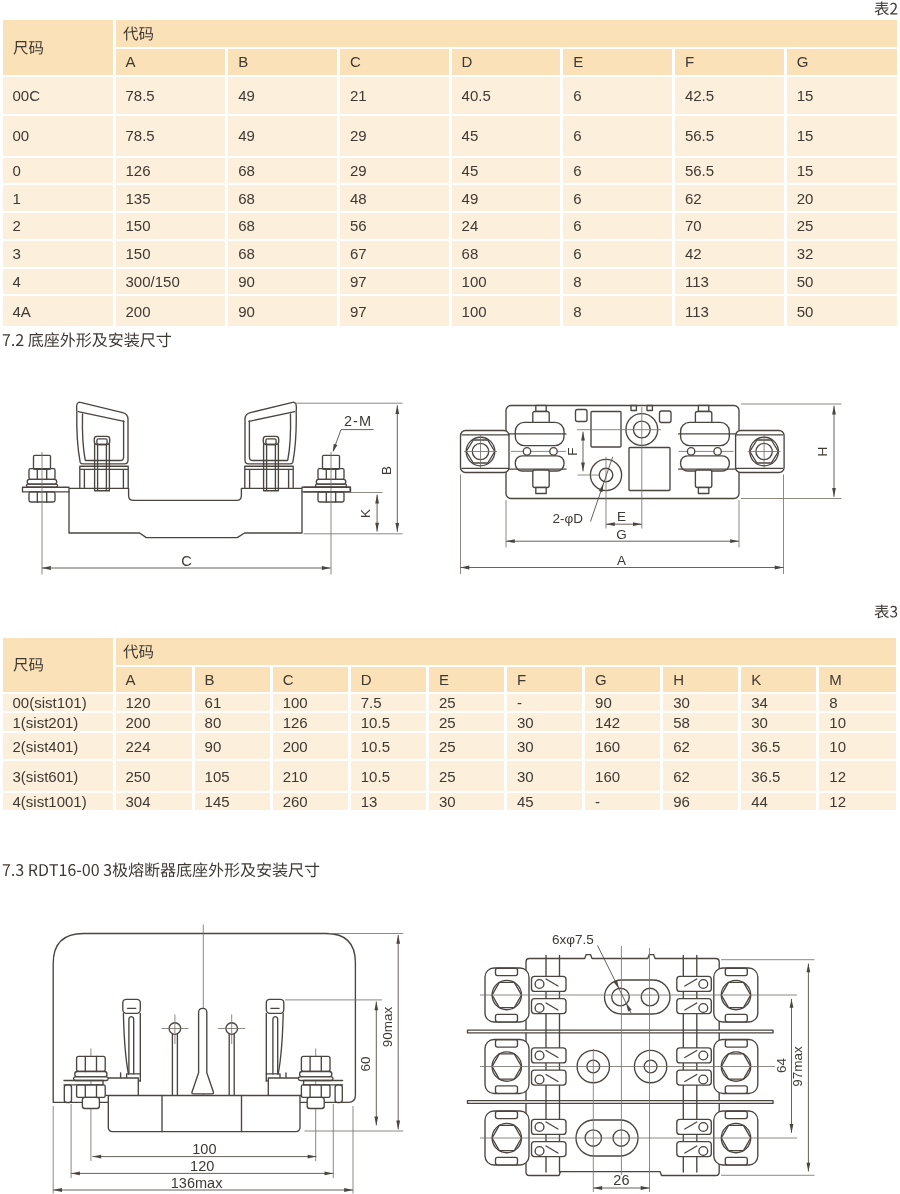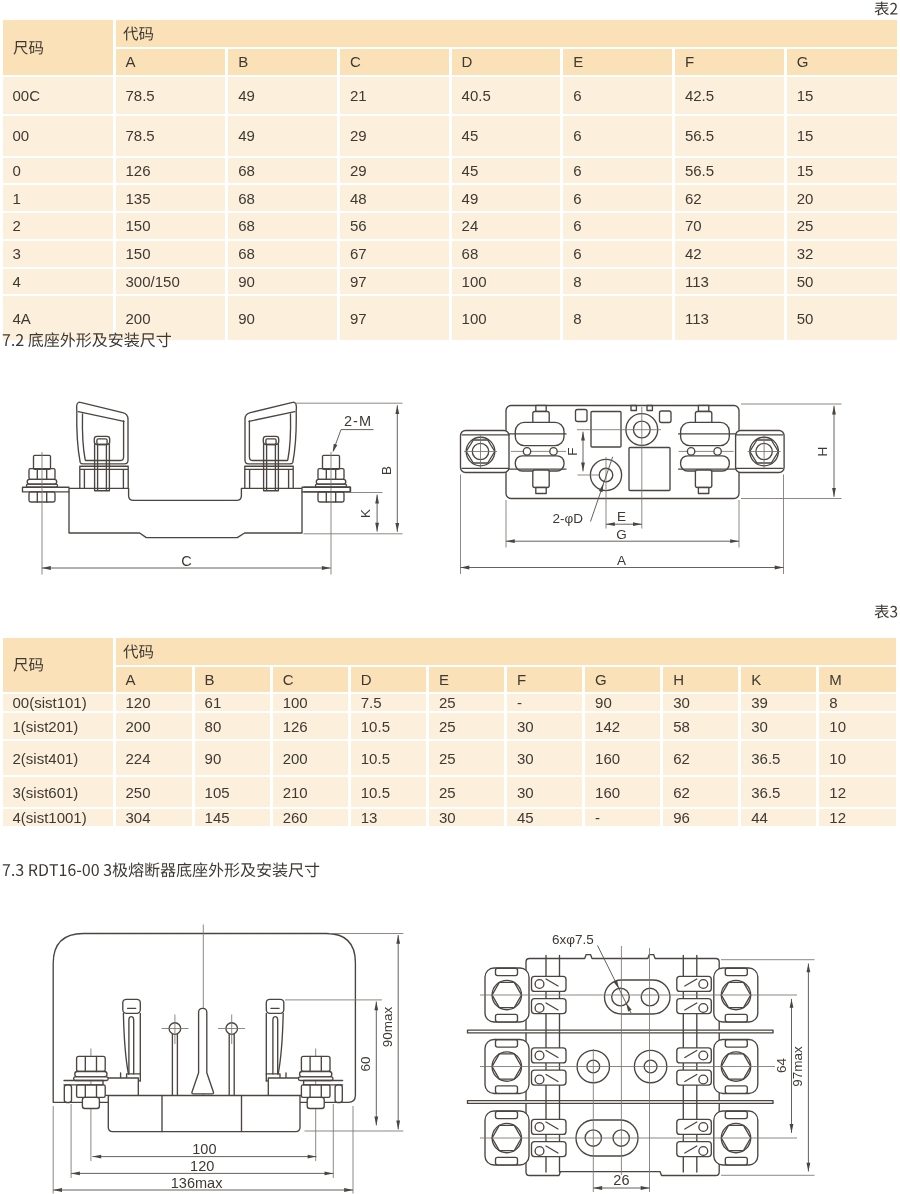--- a/index.html
+++ b/index.html
@@ -101,21 +101,21 @@
         <tr style="height:27.75px">
           <td>4</td>
           <td>300/150</td>
           <td>90</td>
           <td>97</td>
           <td>100</td>
           <td>8</td>
           <td>113</td>
           <td>50</td>
         </tr>
-        <tr style="height:45px">
+        <tr style="height:31px">
           <td>4A</td>
           <td>200</td>
           <td>90</td>
           <td>97</td>
           <td>100</td>
           <td>8</td>
           <td>113</td>
           <td>50</td>
         </tr>
       </tbody>
@@ -169,37 +169,37 @@
         <tr style="height:16px">
           <td>00(sist101)</td>
           <td>120</td>
           <td>61</td>
           <td>100</td>
           <td>7.5</td>
           <td>25</td>
           <td>-</td>
           <td>90</td>
           <td>30</td>
-          <td>39</td>
+          <td>34</td>
           <td>8</td>
         </tr>
-        <tr style="height:28px">
+        <tr style="height:20px">
           <td>1(sist201)</td>
           <td>200</td>
           <td>80</td>
           <td>126</td>
           <td>10.5</td>
           <td>25</td>
           <td>30</td>
           <td>142</td>
           <td>58</td>
           <td>30</td>
           <td>10</td>
         </tr>
-        <tr style="height:36px">
+        <tr style="height:28px">
           <td>2(sist401)</td>
           <td>224</td>
           <td>90</td>
           <td>200</td>
           <td>10.5</td>
           <td>25</td>
           <td>30</td>
           <td>160</td>
           <td>62</td>
           <td>36.5</td>

